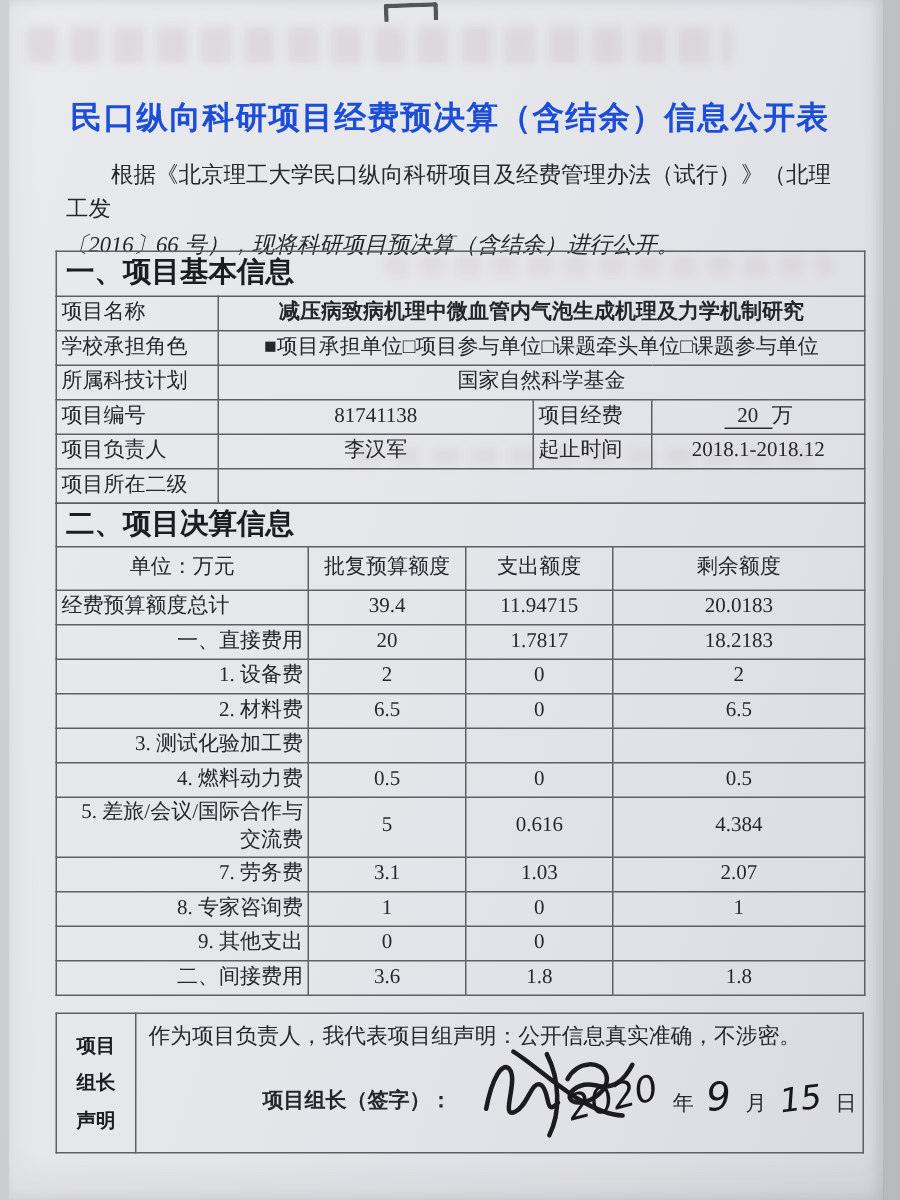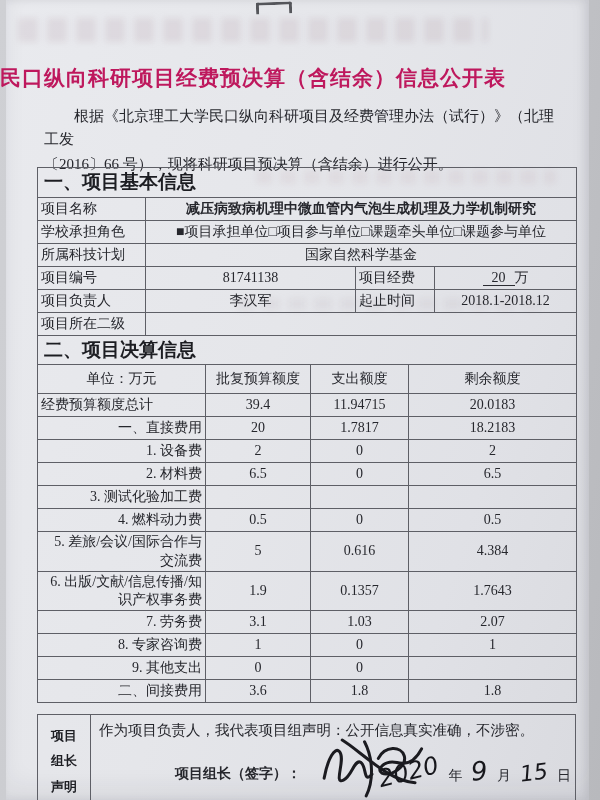--- a/index.html
+++ b/index.html
@@ -21,27 +21,27 @@
   }
   .bleed{position:absolute;filter:blur(3px);border-radius:4px;pointer-events:none;}
   .bleed.b1{top:18px;left:12px;width:470px;height:24px;
     background:repeating-linear-gradient(90deg,rgba(150,110,125,.12) 0 20px,rgba(0,0,0,0) 20px 29px);}
   .bleed.b2{top:170px;left:250px;width:300px;height:14px;
     background:repeating-linear-gradient(90deg,rgba(165,120,135,.09) 0 16px,rgba(0,0,0,0) 16px 24px);}
   .bleed.b3{top:298px;left:230px;width:310px;height:12px;
     background:repeating-linear-gradient(90deg,rgba(140,120,130,.08) 0 18px,rgba(0,0,0,0) 18px 26px);}
 
   .doc-title{
-    position:absolute;top:64px;left:0;width:100%;
+    position:absolute;top:64px;left:0;width:100%;text-align:center;
     font-family:"Liberation Sans","DejaVu Sans",sans-serif;
-    font-size:21px;font-weight:700;letter-spacing:1px;color:#be185d;
+    font-size:21px;font-weight:700;letter-spacing:1px;color:#1d4ed8;
   }
   .intro{position:absolute;top:106px;left:44px;width:522px;font-size:15px;line-height:1.55;color:#26272d;}
   .intro .l1{text-indent:2em;margin:0;font-family:Liberation Mono, monospace;}
-  .intro .l2{margin:0;}
+  .intro .l2{margin:0;font-style:italic;}
 
   .tables{position:absolute;left:37px;top:167px;width:539px;}
   table{width:100%;border-collapse:collapse;table-layout:fixed;}
   td,th{
     border:1px solid #5e5f66;font-size:14px;font-weight:400;
     padding:1px 3px;color:#26272d;vertical-align:middle;
     overflow:hidden;line-height:1.3;
   }
   .sec td{
     font-family:"Liberation Sans","DejaVu Sans",sans-serif;
@@ -186,26 +186,20 @@
       <td class="lbll">4. 燃料动力费</td>
       <td class="ctr">0.5</td>
       <td class="ctr">0</td>
       <td class="ctr">0.5</td>
     </tr>
     <tr class="h38">
       <td class="lbll">5. 差旅/会议/国际合作与交流费</td>
       <td class="ctr">5</td>
       <td class="ctr">0.616</td>
       <td class="ctr">4.384</td>
-    </tr>
-    <tr class="h38">
-      <td class="lbll">6. 出版/文献/信息传播/知识产权事务费</td>
-      <td class="ctr">1.9</td>
-      <td class="ctr">0.1357</td>
-      <td class="ctr">1.7643</td>
     </tr>
     <tr class="h22">
       <td class="lbll">7. 劳务费</td>
       <td class="ctr">3.1</td>
       <td class="ctr">1.03</td>
       <td class="ctr">2.07</td>
     </tr>
     <tr class="h22">
       <td class="lbll">8. 专家咨询费</td>
       <td class="ctr">1</td>

